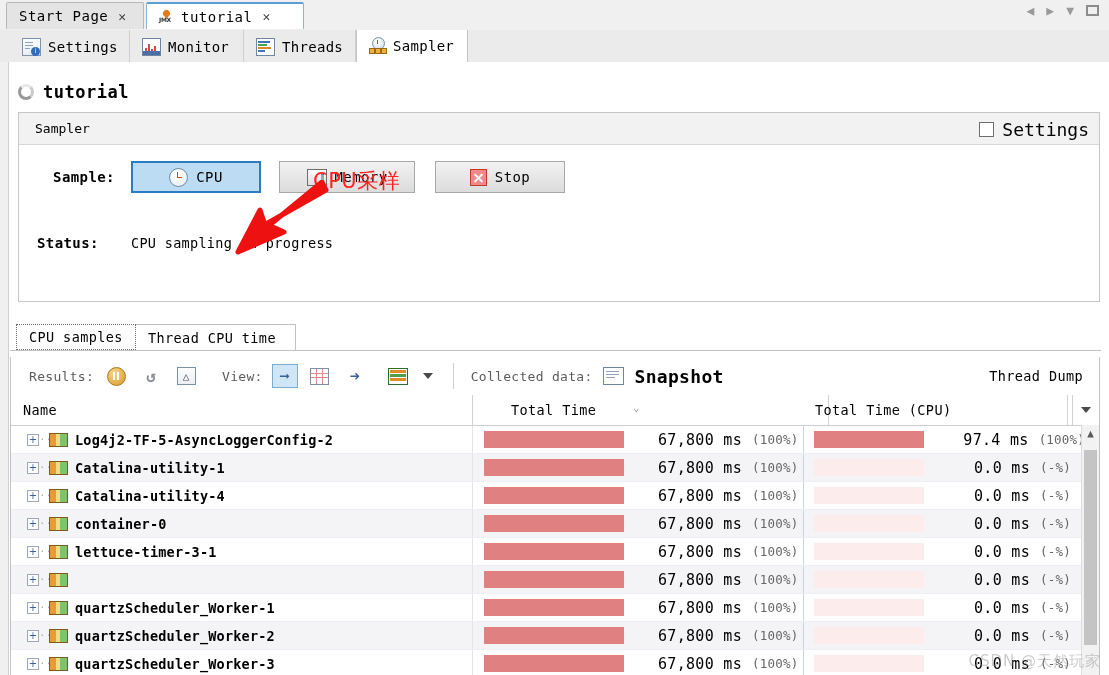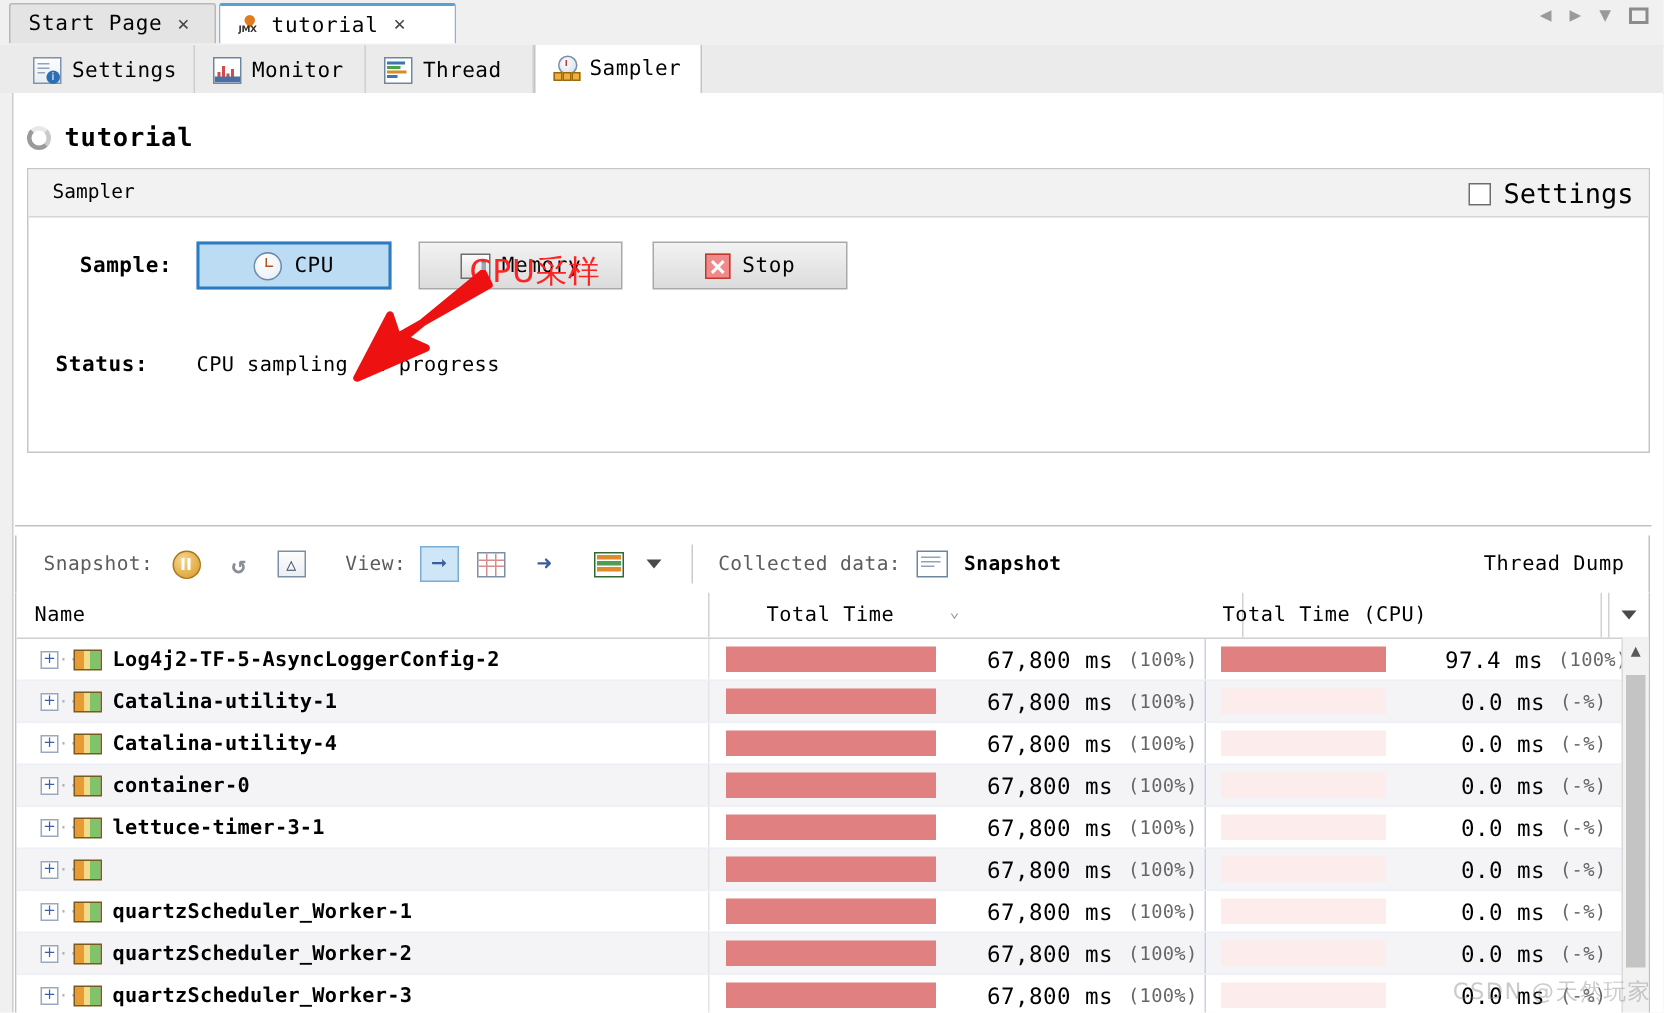--- a/index.html
+++ b/index.html
@@ -476,21 +476,21 @@
       </span>
       <span>Monitor</span>
     </div>
     <div class="atab" style="left:244px; width:112px;">
       <span class="ico16 ico-threads">
         <span class="r" style="top:2px; width:12px; background:#3b74b8;"></span>
         <span class="r" style="top:5px; width:9px; background:#49a34b;"></span>
         <span class="r" style="top:8px; width:13px; background:#d88a2a;"></span>
         <span class="r" style="top:11px; width:7px; background:#3b74b8;"></span>
       </span>
-      <span>Thread</span>
+      <span>Threads</span>
     </div>
     <div class="atab active" style="left:356px; width:112px;">
       <span class="ico16 ico-sampler">
         <span class="dial"></span>
         <span class="sq" style="left:0px;"></span>
         <span class="sq" style="left:6px;"></span>
         <span class="sq" style="left:12px;"></span>
       </span>
       <span>Sampler</span>
     </div>
@@ -535,24 +535,32 @@
         <span class="lbl-bold" style="width:112px; padding-left:18px; box-sizing:border-box;">Status:</span>
         <span style="font-size:13.5px; letter-spacing:0.3px;">CPU sampling in progress</span>
       </div>
     </div>
 
     <div class="anno-text">CPU采样</div>
     <svg class="anno-arrow" width="110" height="80" viewBox="0 0 110 80">
       <polygon points="100,2 44,48 38,30 16,72 62,52 44,44 104,10" fill="#ee1111" stroke="#ee1111" stroke-width="5" stroke-linejoin="round"></polygon>
     </svg>
 
+    <div class="restabs">
+      <div class="rtab active" style="left:6px; width:120px;">
+        <span>CPU samples</span>
+      </div>
+      <div class="rtab" style="left:126px; width:160px; border-left:none;">
+        <span>Thread CPU time</span>
+      </div>
+    </div>
     <div class="restab-line"></div>
 
     <div class="toolbar">
-      <span class="tb-label">Snapshot:</span>
+      <span class="tb-label">Results:</span>
       <span class="tbtn">
         <span class="ic-pause"></span>
       </span>
       <span class="tbtn">
         <span class="ic-refresh">↺</span>
       </span>
       <span class="tbtn">
         <span class="ic-delta">△</span>
       </span>
 
@@ -585,21 +593,21 @@
       <span class="sep"></span>
 
       <span class="tb-label">Collected data:</span>
       <span class="tbtn" style="width:24px;">
         <span class="ic-snap">
           <i style="top:3px; width:13px;"></i>
             <i style="top:6px; width:13px;"></i>
             <i style="top:9px; width:9px;"></i>
         </span>
       </span>
-      <span style="font-size:13px; font-weight:bold; letter-spacing:0.3px;">Snapshot</span>
+      <span style="font-size:18px; font-weight:bold; letter-spacing:0.3px;">Snapshot</span>
 
       <span class="tb-right">Thread Dump</span>
     </div>
 
     <div class="tablewrap">
       <div class="thead">
         <div class="th" style="left:0; width:462px;">
           <span>Name</span>
         </div>
         <span class="sortmark">⌄</span>

